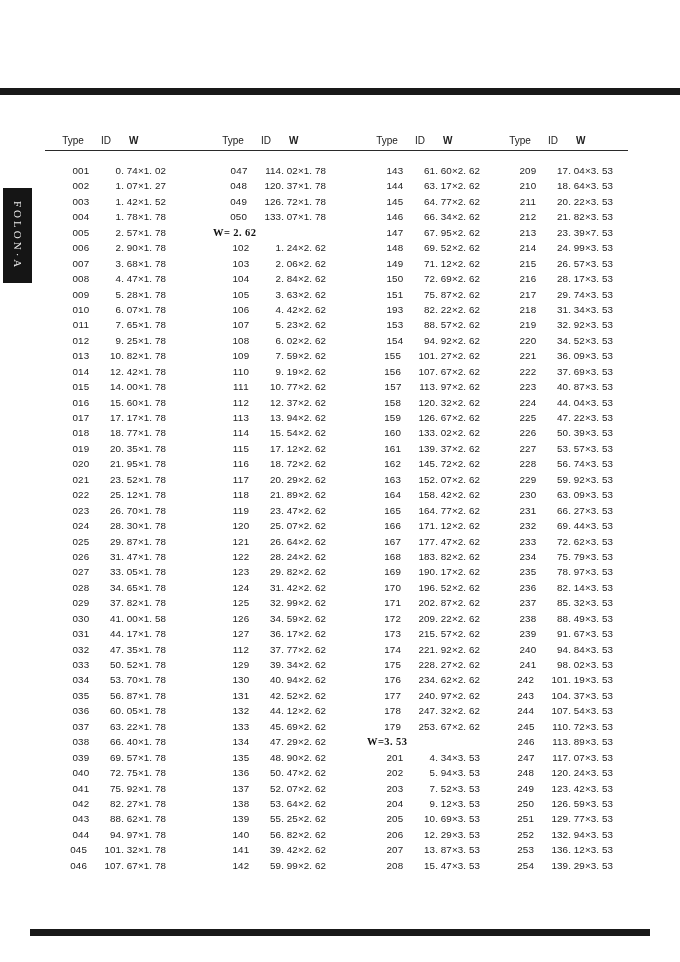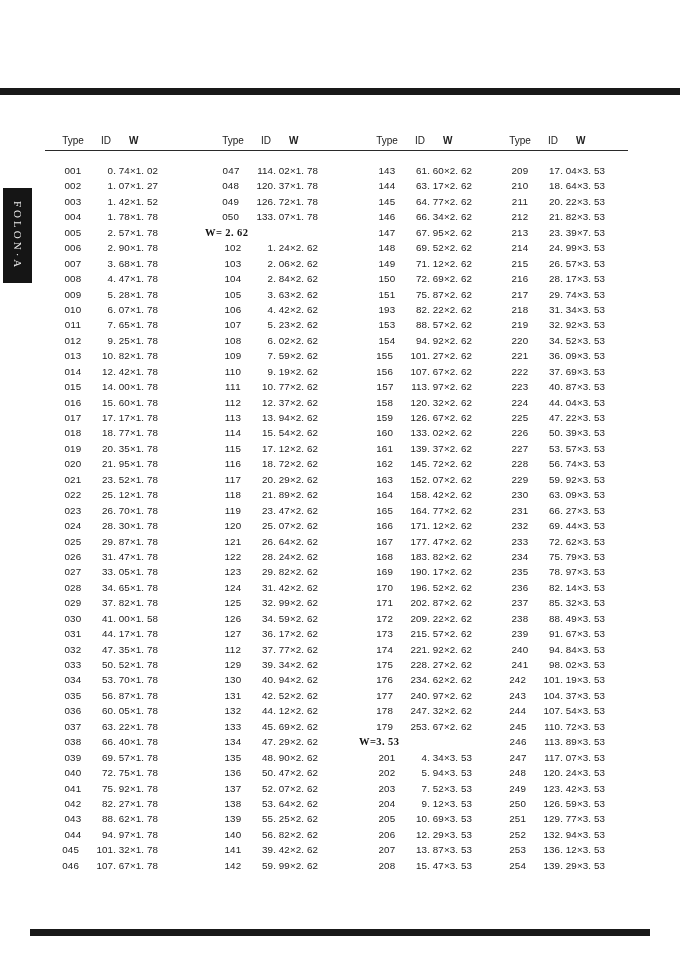--- a/index.html
+++ b/index.html
@@ -13,21 +13,21 @@
             font-size:11px;letter-spacing:3px;}
   .title{position:absolute;top:101px;left:0;width:680px;text-align:center;
          font-size:20.5px;color:#111;letter-spacing:0.2px;}
   .hgroup{position:absolute;top:135px;width:113px;height:14px;font-size:10px;
           display:flex;align-items:baseline;color:#222;}
   .hgroup .ht{width:56px;text-align:center;}
   .hgroup .hid{}
   .hgroup .hw{margin-left:18px;font-weight:bold;}
   .hg1{left:45px}.hg2{left:205px}.hg3{left:359px}.hg4{left:492px}
   .hrule{position:absolute;top:150px;left:45px;width:583px;height:1px;background:#2a2a2a;}
-  .tbody{position:absolute;top:163px;left:0;width:672px;height:715px;}
+  .tbody{position:absolute;top:163px;left:8px;width:672px;height:715px;}
   .col{position:absolute;top:0;width:113px;}
   .c1{left:45px}.c2{left:205px}.c3{left:359px}.c4{left:492px}
   .row{height:15.45px;line-height:15.45px;font-size:9.8px;display:flex;
        white-space:nowrap;color:#222;}
   .row .t{width:56px;text-align:center;letter-spacing:0.3px;flex-shrink:1;}
   .row .v{flex:1;text-align:right;letter-spacing:0.1px;}
   .row.section{display:block;font-weight:bold;font-size:10.5px;letter-spacing:0.4px;color:#111;font-family:Liberation Serif, serif;}
 </style>
 </head>
 <body>

